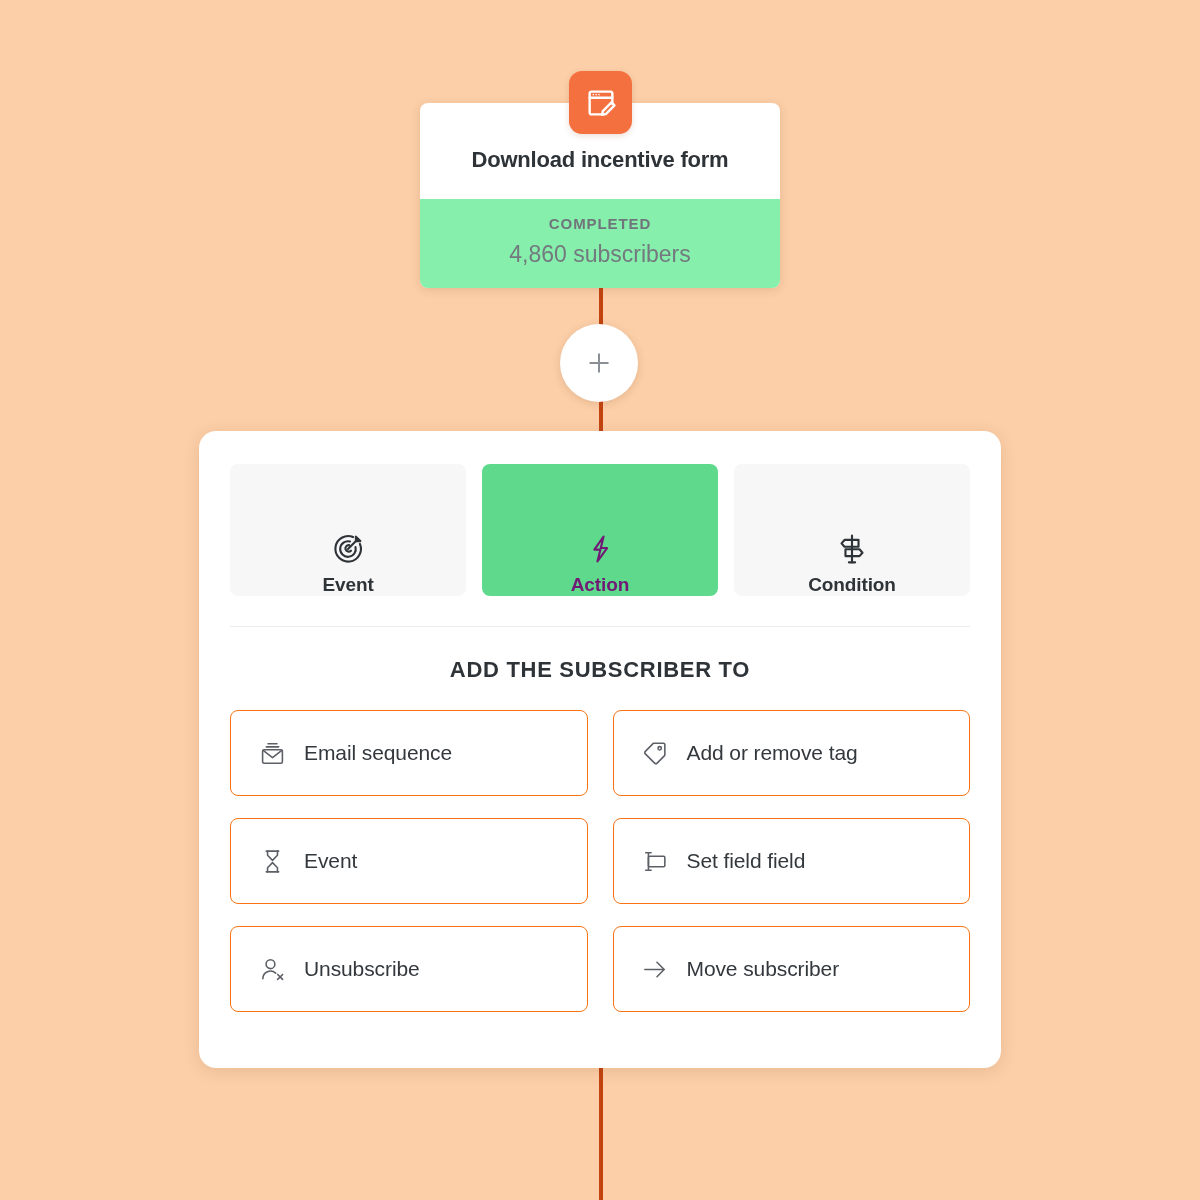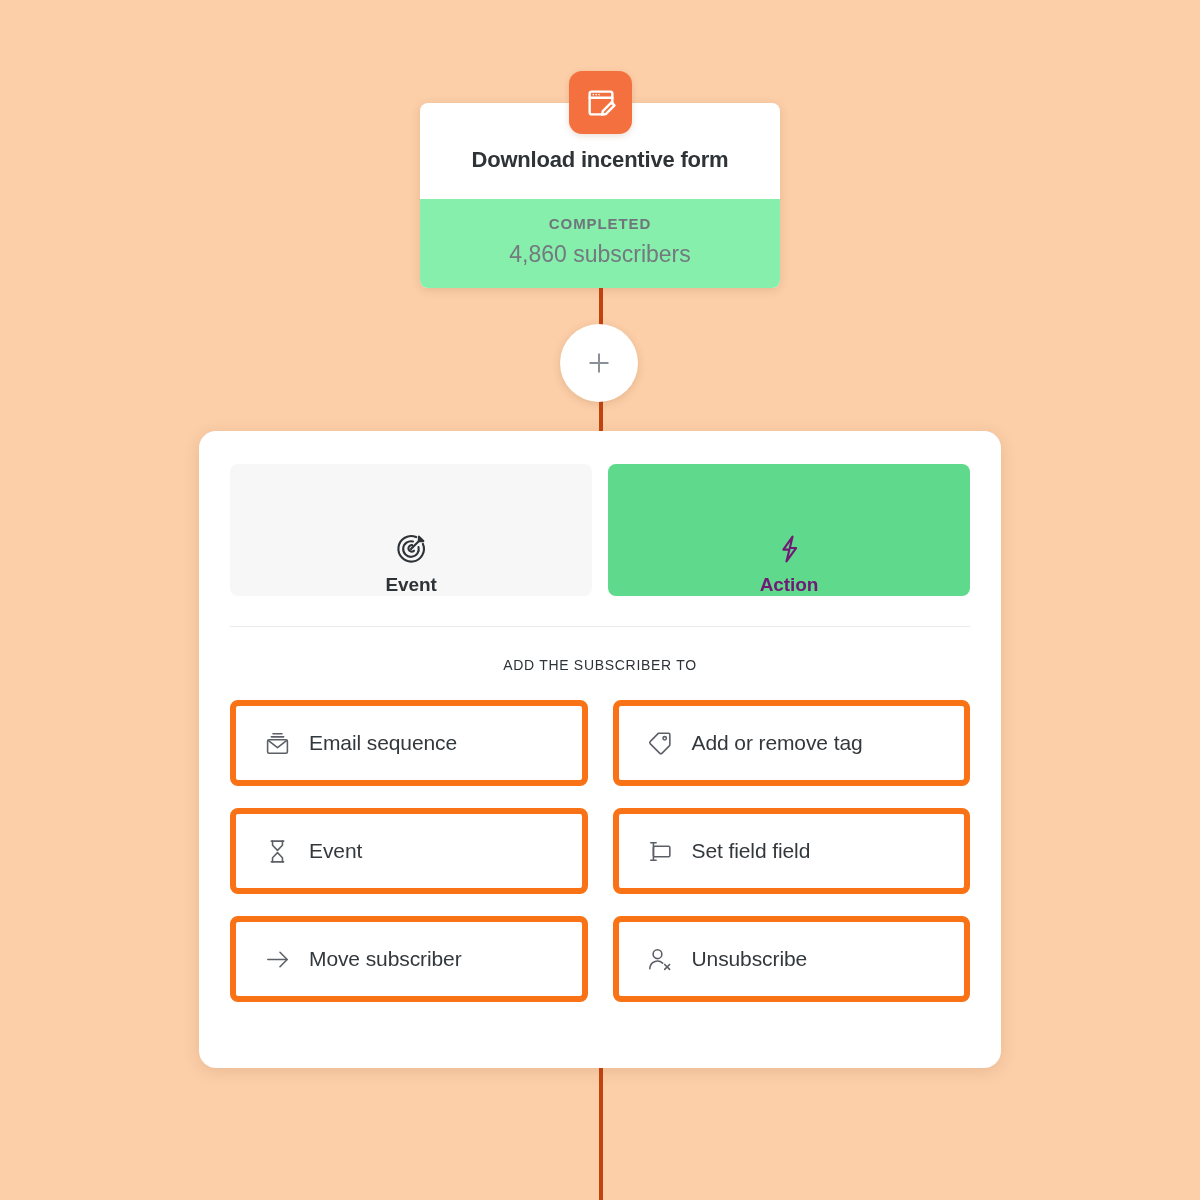--- a/index.html
+++ b/index.html
@@ -151,37 +151,37 @@
   .tab-icon { line-height: 0; }
 
   .divider {
     margin: 30px 0 0;
     height: 1px;
     background: #ececec;
   }
 
   .section-title {
     text-align: center;
-    font-size: 14px;
-    font-weight: normal;
+    font-size: 22px;
+    font-weight: bold;
     letter-spacing: 0.7px;
     color: #2e3338;
     margin: 30px 0 0;
   }
 
   
   .options {
     display: grid;
     grid-template-columns: 1fr 1fr;
     gap: 22px 25px;
     margin-top: 27px;
   }
   .option {
     height: 86px;
-    border: 6px solid #f97316;
+    border: 1px solid #f97316;
     border-radius: 8px;
     background: #ffffff;
     display: flex;
     align-items: center;
     gap: 17px;
     padding: 0 26px;
     cursor: pointer;
   }
   .option-label {
     font-size: 21px;
@@ -251,20 +251,31 @@
 
       <div class="tab selected">
         <span class="tab-icon">
           <svg width="34" height="34" viewBox="0 0 24 24" fill="none" stroke="currentColor" stroke-width="1.5" stroke-linecap="round" stroke-linejoin="round">
             <path d="M14.5 3.2 8 12.4h4.3L10.2 20.8 17 11.3h-4.4z"></path>
           </svg>
         </span>
         <span class="tab-label">Action</span>
       </div>
 
+      <div class="tab">
+        <span class="tab-icon">
+          <svg width="34" height="34" viewBox="0 0 24 24" fill="none" stroke="currentColor" stroke-width="1.5" stroke-linecap="round" stroke-linejoin="round">
+            <path d="M12 2.6v18.8"></path>
+            <path d="M9.8 21.4h4.4"></path>
+            <path d="M16.6 5.6H6.7L4.6 8l2.1 2.4h9.9z"></path>
+            <path d="M7.4 12.2h9.9l2.1 2.4-2.1 2.4H7.4z"></path>
+          </svg>
+        </span>
+        <span class="tab-label">Condition</span>
+      </div>
 
     </div>
 
     <div class="divider"></div>
 
     <div class="section-title">ADD THE SUBSCRIBER TO</div>
 
     <div class="options">
 
       <div class="option">
@@ -309,34 +320,34 @@
             <path d="M4.2 4.2h4.8"></path>
             <path d="M4.2 19.8h4.8"></path>
           </svg>
         </span>
         <span class="option-label">Set field field</span>
       </div>
 
       <div class="option">
         <span class="option-icon">
           <svg width="27" height="27" viewBox="0 0 24 24" fill="none" stroke="#5c6066" stroke-width="1.4" stroke-linecap="round" stroke-linejoin="round">
-            <path d="M3.4 12h17"></path>
-            <path d="m14.2 5.6 6.4 6.4-6.4 6.4"></path>
-          </svg>
-        </span>
-        <span class="option-label">Move subscriber</span>
-      </div>
-
-      <div class="option">
-        <span class="option-icon">
-          <svg width="27" height="27" viewBox="0 0 24 24" fill="none" stroke="#5c6066" stroke-width="1.4" stroke-linecap="round" stroke-linejoin="round">
             <circle cx="10.2" cy="7.3" r="3.9"></circle>
             <path d="M3.4 20.2a6.8 6.8 0 0 1 11.4-5"></path>
             <path d="m16.6 16.4 4.4 4.4"></path>
             <path d="m21 16.4-4.4 4.4"></path>
           </svg>
         </span>
         <span class="option-label">Unsubscribe</span>
       </div>
 
+      <div class="option">
+        <span class="option-icon">
+          <svg width="27" height="27" viewBox="0 0 24 24" fill="none" stroke="#5c6066" stroke-width="1.4" stroke-linecap="round" stroke-linejoin="round">
+            <path d="M3.4 12h17"></path>
+            <path d="m14.2 5.6 6.4 6.4-6.4 6.4"></path>
+          </svg>
+        </span>
+        <span class="option-label">Move subscriber</span>
+      </div>
+
     </div>
   </div>
 </div>
 
 </body></html>

